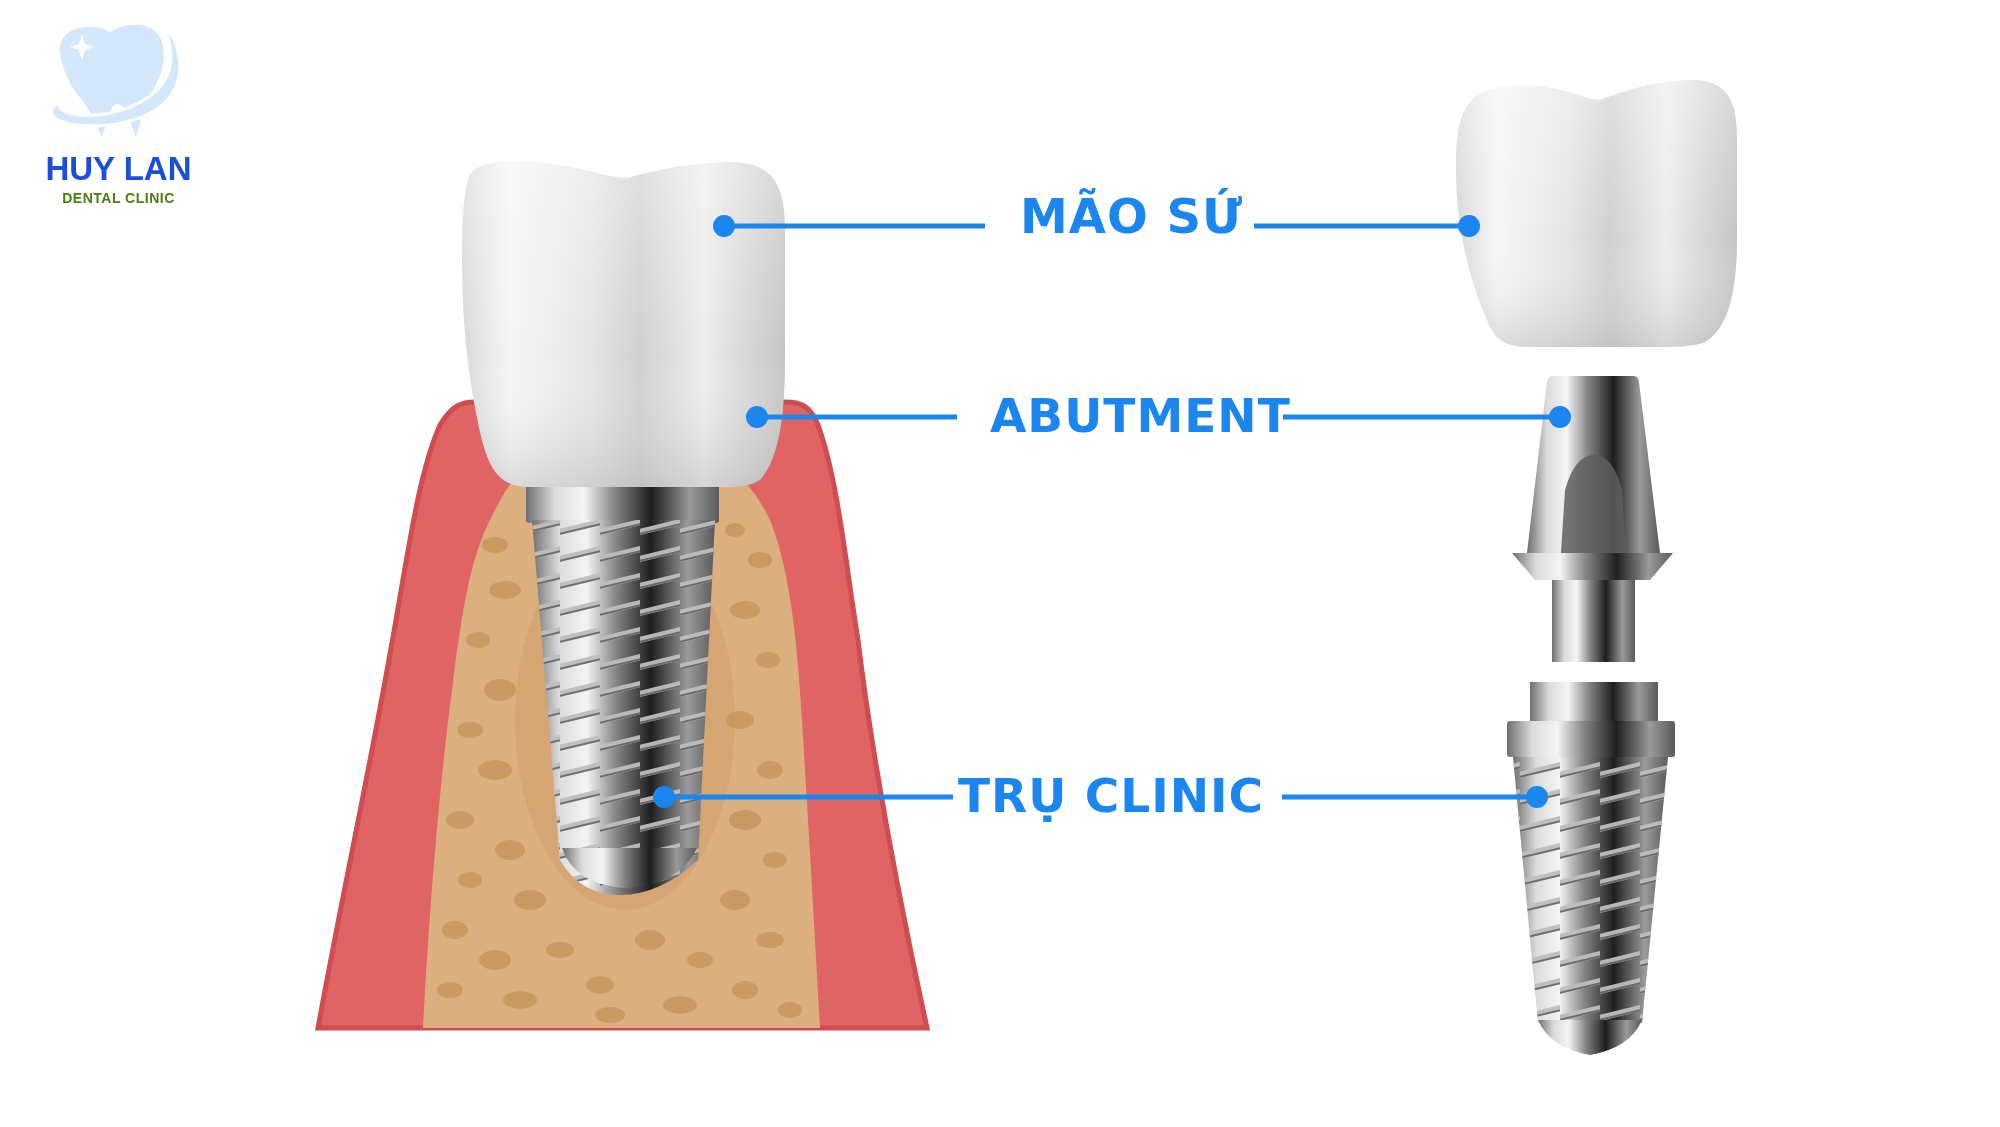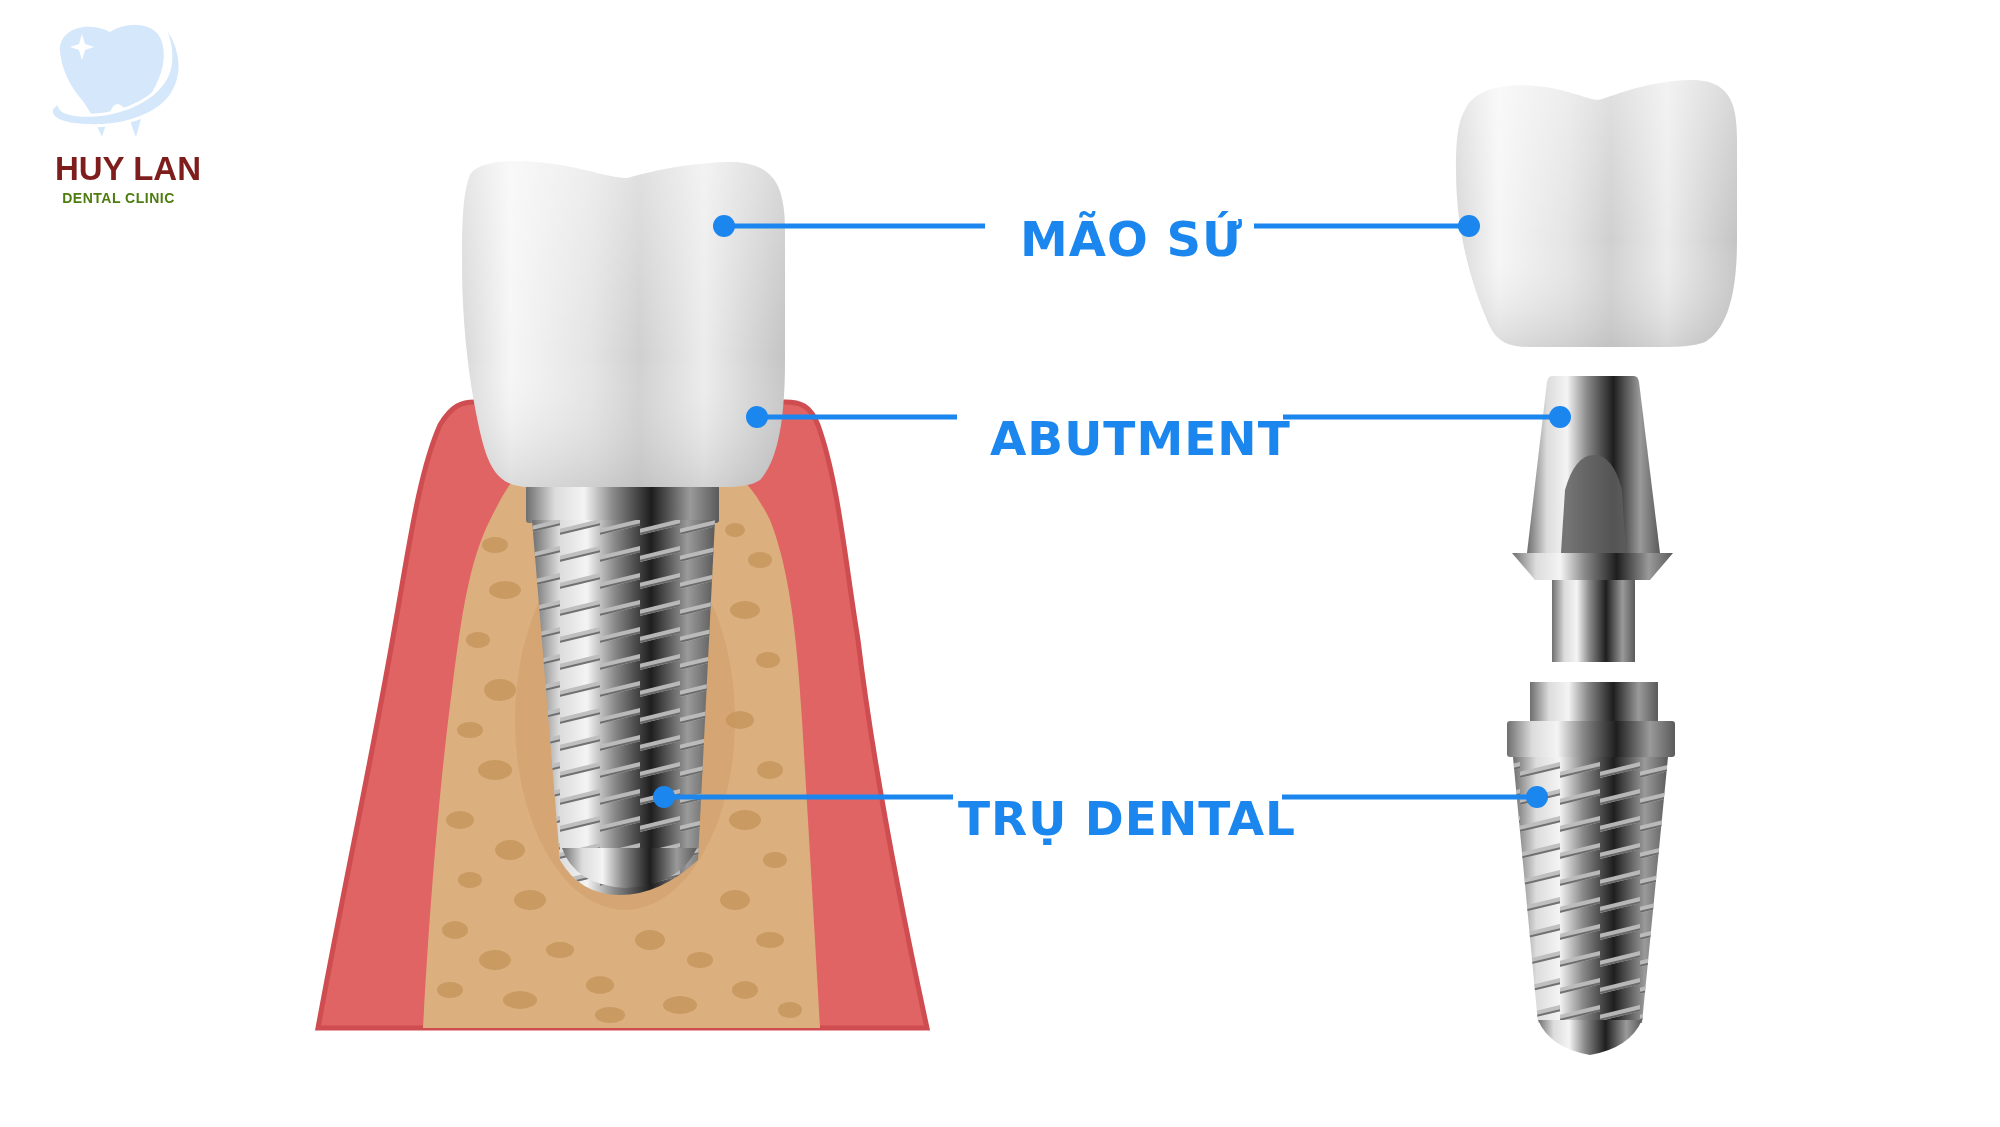--- a/index.html
+++ b/index.html
@@ -8,27 +8,26 @@
   svg.art { position: absolute; left: 0; top: 0; width: 2000px; height: 1127px; }
   .label {
     position: absolute;
     font-family: "DejaVu Sans", sans-serif;
     font-weight: bold;
     color: #1a86ee;
     font-size: 50px;
     line-height: 1;
     letter-spacing: 1px;
     white-space: nowrap;
-    margin-top: 23px;
   }
   .logo { position: absolute; left: 30px; top: 12px; width: 175px; height: 200px; }
   .logo-title {
-    position: absolute; left: 6px; top: 138px; width: 165px; text-align: right;
+    position: absolute; left: 6px; top: 138px; width: 165px; text-align: center;
     font-family: "Liberation Sans", sans-serif; font-weight: bold; font-size: 33px;
-    color: #7f1d1d; letter-spacing: 0px; white-space: nowrap;
+    color: #1d4ed8; letter-spacing: 0px; white-space: nowrap;
   }
   .logo-sub {
     position: absolute; left: 6px; top: 178px; width: 165px; text-align: center;
     font-family: "Liberation Sans", sans-serif; font-weight: bold; font-size: 14px;
     color: #4d7c0f; letter-spacing: 0.5px; white-space: nowrap;
   }
 </style>
 </head>
 <body>
 
@@ -177,14 +176,14 @@
 
       <line x1="664" y1="797" x2="953" y2="797"></line>
       <circle cx="664" cy="797" r="11" stroke="none"></circle>
       <line x1="1282" y1="797" x2="1537" y2="797"></line>
       <circle cx="1537" cy="797" r="11" stroke="none"></circle>
     </g>
   </svg>
 
   <div class="label" style="left:1020px; top:192px; font-size:48px;">MÃO SỨ</div>
   <div class="label" style="left:990px; top:392px; font-size:47px;text-align:center;">ABUTMENT</div>
-  <div class="label" style="left:958px; top:772px; font-size:47px;">TRỤ DENTAL</div>
+  <div class="label" style="left:958px; top:772px; font-size:47px;">TRỤ CLINIC</div>
 </div>
 
 </body></html>

